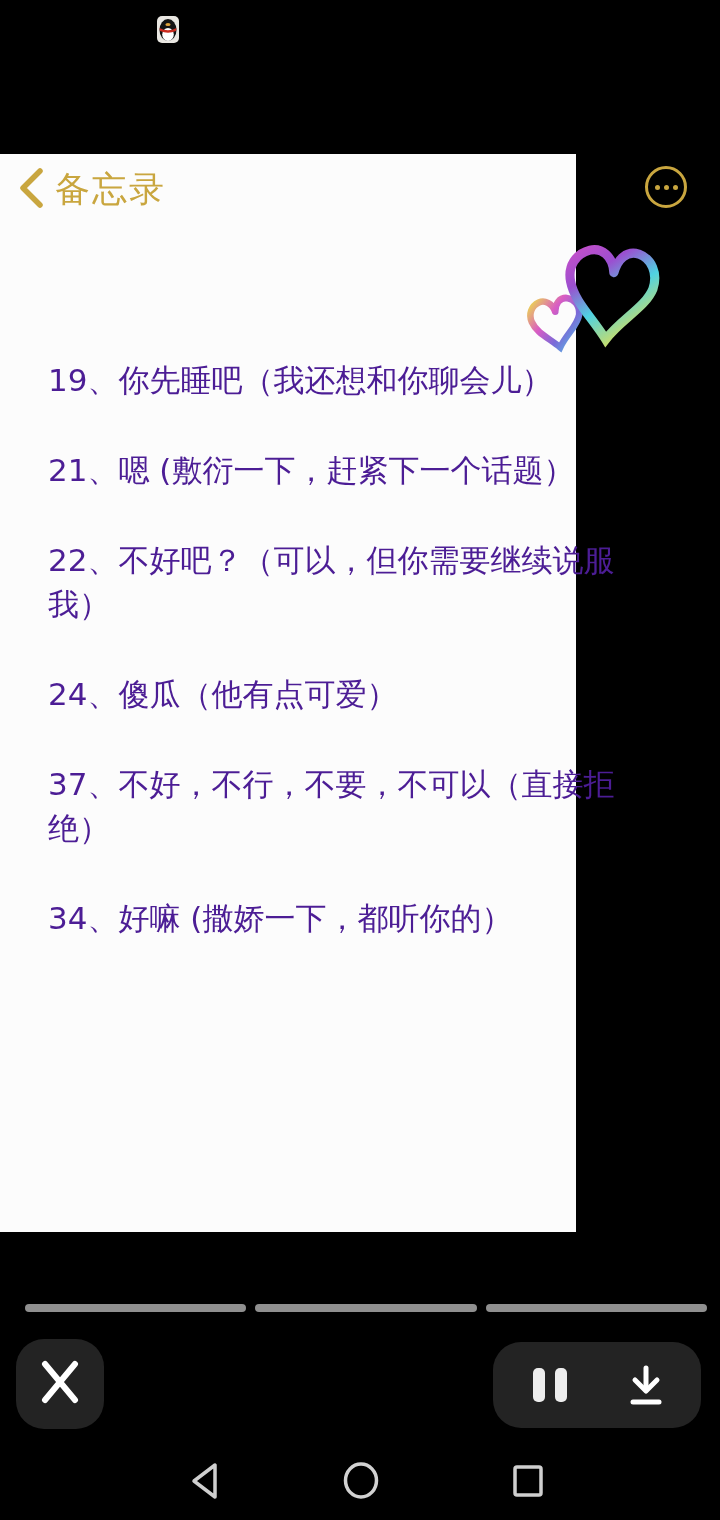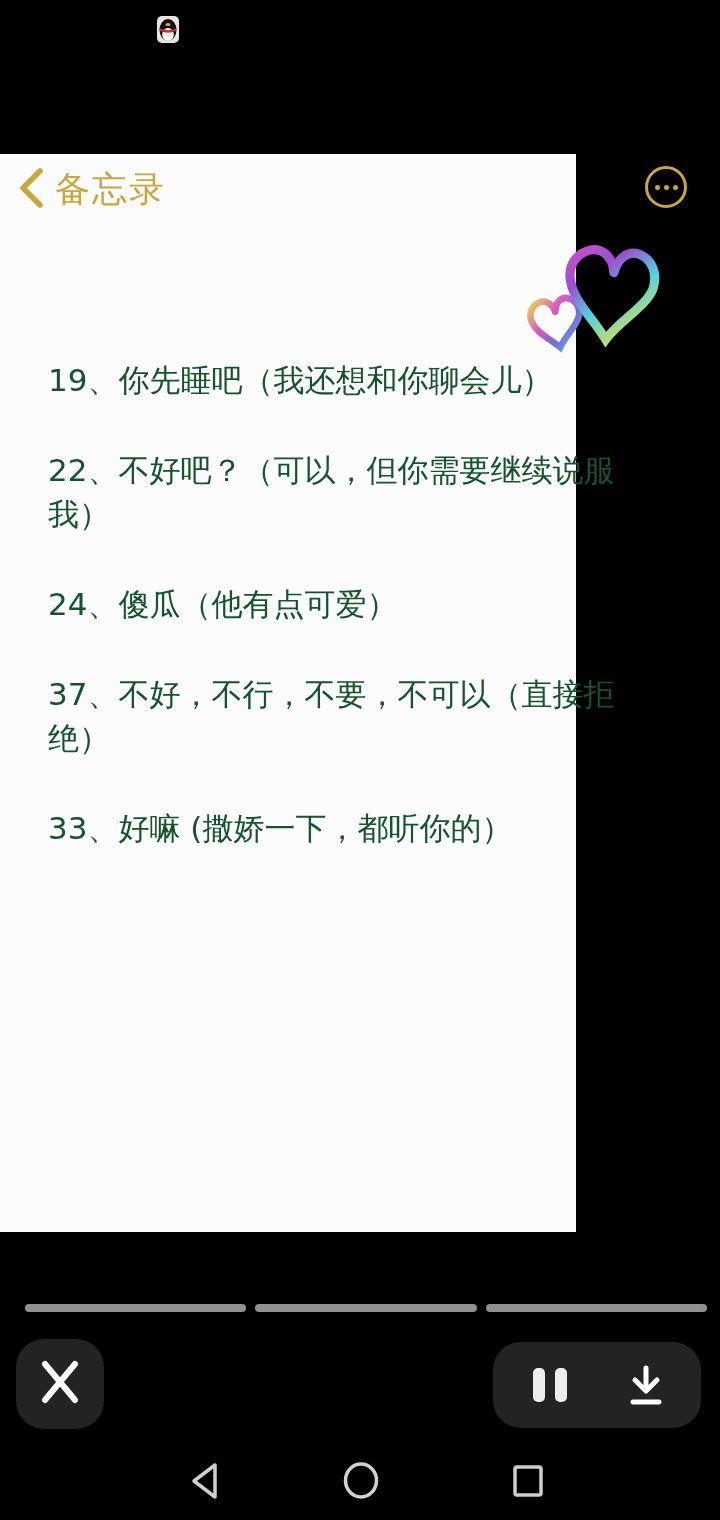--- a/index.html
+++ b/index.html
@@ -17,21 +17,21 @@
   .back-title{font-size:35px;color:#c9a63f;letter-spacing:2px;}
 
   .more-btn{position:absolute;left:645px;top:12px;width:42px;height:42px;border:3px solid #c9a63f;
             border-radius:50%;box-sizing:border-box;display:flex;align-items:center;
             justify-content:center;gap:4px;cursor:pointer;}
   .more-btn .dot{width:5px;height:5px;border-radius:50%;background:#c9a63f;}
 
   .hearts{position:absolute;left:505px;top:76px;width:185px;height:158px;}
 
   .note-list{position:absolute;left:48px;top:204px;width:624px;}
-  .note-list p{margin:0 0 46px 0;font-size:31px;line-height:44px;color:#14532d;
+  .note-list p{margin:0 0 46px 0;font-size:31px;line-height:44px;color:#4c1d95;
                word-break:break-all;}
 
   
   .progress-row{position:absolute;left:25px;top:1304px;width:682px;display:flex;gap:9px;}
   .progress-seg{flex:1;height:8px;border-radius:4px;background:#8f8f8f;}
 
   .close-btn{position:absolute;left:16px;top:1339px;width:88px;height:90px;border-radius:28px;
              background:#232323;display:flex;align-items:center;justify-content:center;cursor:pointer;}
 
   .pill{position:absolute;left:493px;top:1342px;width:208px;height:86px;border-radius:28px;
@@ -97,24 +97,25 @@
           <path d="M50,30 C47,15 35,8 25,11 C12,15 5,28 9,42 C14,60 33,72 50,90 C63,70 84,58 89,40 C92,25 84,13 72,10 C60,8 52,17 50,30" fill="none" stroke="url(#g1)" stroke-width="11" stroke-linecap="round"></path>
         </g>
         <g transform="translate(62,6) rotate(7) scale(1.02)">
           <path d="M50,30 C47,14 35,7 24,11 C11,16 4,29 9,44 C15,63 34,76 50,96 C63,74 85,60 90,41 C93,25 85,12 72,9 C60,7 52,16 50,30" fill="none" stroke="url(#g2)" stroke-width="9" stroke-linecap="round"></path>
         </g>
       </svg>
     </div>
 
     <div class="note-list">
       <p>19、你先睡吧（我还想和你聊会儿）</p>
+      <p>21、嗯 (敷衍一下，赶紧下一个话题）</p>
       <p>22、不好吧？（可以，但你需要继续说服我）</p>
       <p>24、傻瓜（他有点可爱）</p>
       <p>37、不好，不行，不要，不可以（直接拒绝）</p>
-      <p>33、好嘛 (撒娇一下，都听你的）</p>
+      <p>34、好嘛 (撒娇一下，都听你的）</p>
     </div>
   </div>
 
   <div class="progress-row">
     <div class="progress-seg"></div>
     <div class="progress-seg"></div>
     <div class="progress-seg"></div>
   </div>
 
   <div class="close-btn">

